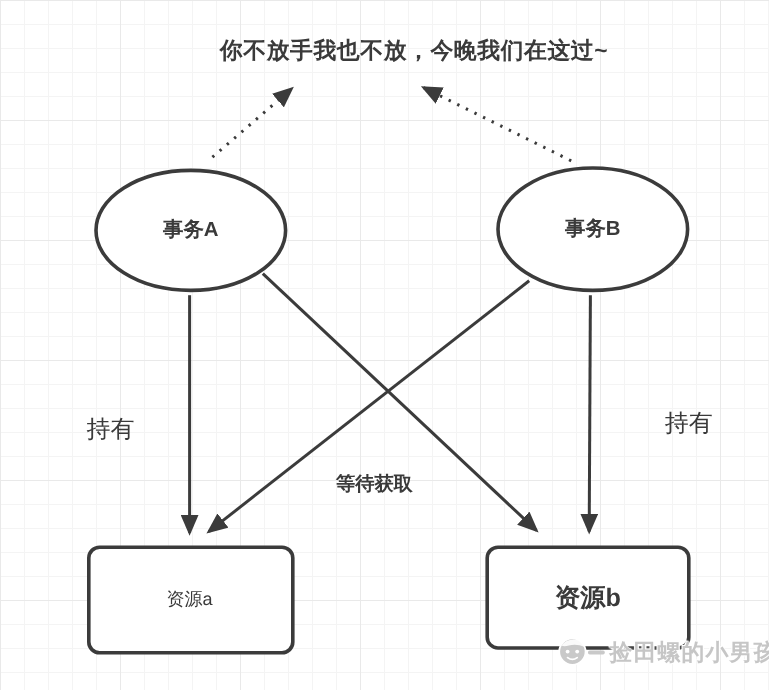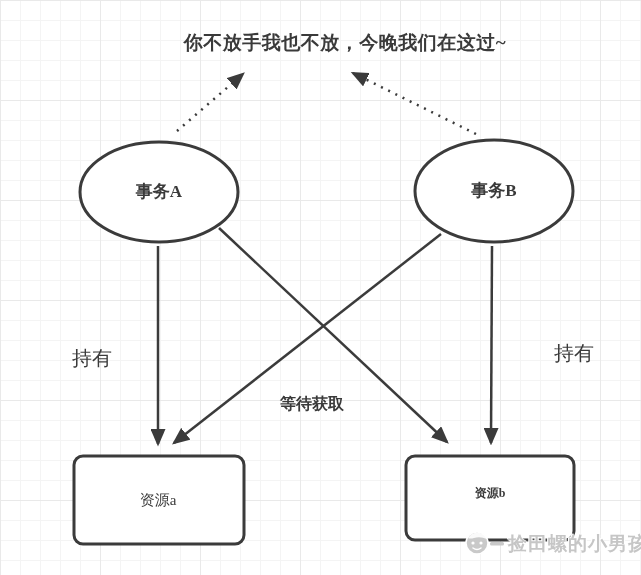--- a/index.html
+++ b/index.html
@@ -1,40 +1,40 @@
 <!DOCTYPE html>
 <html><head>
 <meta charset="utf-8">
 <style>
   html,body{margin:0;padding:0;background:#fff;}
   .canvas{
     position:relative;
     width:641px;height:575px;
     overflow:hidden;
-    font-family:Liberation Serif, serif;
+    font-family:Liberation Sans, sans-serif;
     background-color:#ffffff;
     background-image:
       linear-gradient(to right, #e9e9e9 1px, transparent 1px),
       linear-gradient(to bottom, #e9e9e9 1px, transparent 1px),
       linear-gradient(to right, #f4f4f4 1px, transparent 1px),
       linear-gradient(to bottom, #f4f4f4 1px, transparent 1px);
     background-size:100px 100px,100px 100px,20px 20px,20px 20px;
   }
   svg.layer{position:absolute;left:0;top:0;}
   .lbl{
     position:absolute;
     color:#3a3a3a;
     text-align:center;
     white-space:nowrap;
     line-height:1.2;
   }
   .quote{font-size:19px;font-weight:bold;letter-spacing:0.5px;}
   .node-lbl{font-size:17px;font-weight:bold;}
   .res-a-lbl{font-size:15px;font-weight:normal;}
-  .res-b-lbl{font-size:12px;font-weight:bold;}
+  .res-b-lbl{font-size:21px;font-weight:bold;}
   .edge-lbl{font-size:20px;font-weight:normal;}
   .edge-lbl.bold{font-size:16px;font-weight:bold;text-align:center;}
   .watermark{
     position:absolute;left:460px;top:529px;
     display:flex;align-items:center;gap:2px;
   }
   .watermark-text{
     font-size:19px;font-weight:bold;color:#c6c6c6;
     letter-spacing:1px;white-space:nowrap;
     text-shadow:0 0 2px #ffffff,0 0 1px #ffffff,1px 1px 0 #ffffff,-1px -1px 0 #ffffff;

